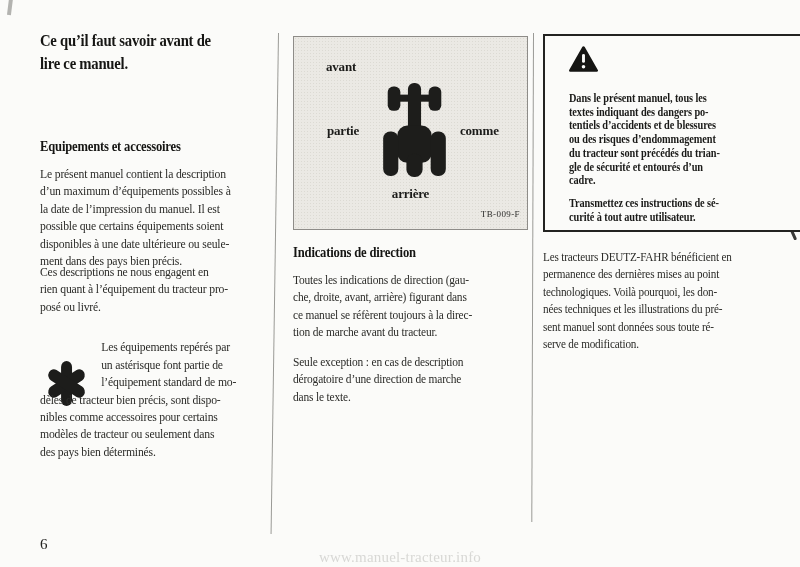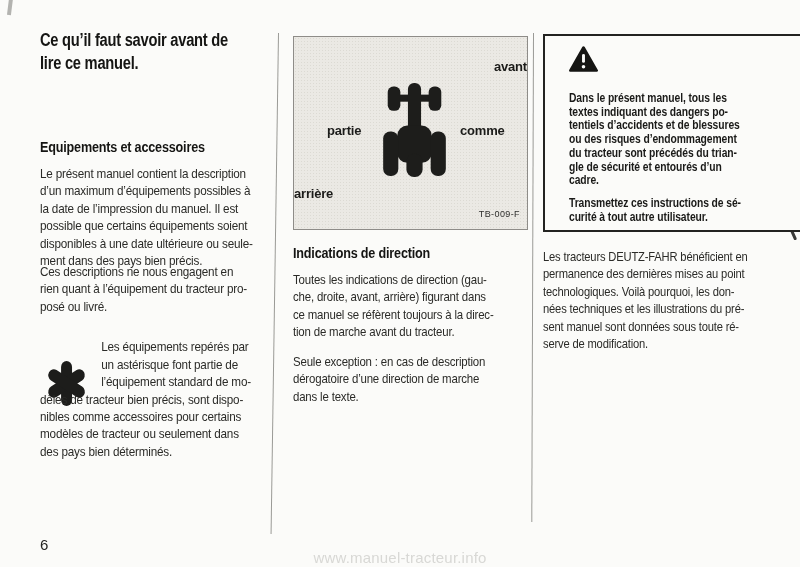--- a/index.html
+++ b/index.html
@@ -1,19 +1,19 @@
 <!DOCTYPE html>
 <html><head>
 <meta charset="utf-8">
 <style>
   html,body { margin:0; padding:0; background:#e8e8e8; }
   .page {
     position:relative; width:800px; height:567px;
     background:#fbfbf9; overflow:hidden;
-    font-family:Liberation Sans, sans-serif; color:#262624;
+    font-family:Liberation Serif, serif; color:#262624;
   }
   .page * { margin:0; box-sizing:content-box; }
 
   
   .txt { position:absolute; white-space:pre-line; transform-origin:0 0; }
   .body-txt { font-size:13px; line-height:17.4px; letter-spacing:-0.2px; color:#2b2b28; }
   .sx90 { transform:scaleX(0.90); }
   .sx88 { transform:scaleX(0.88); }
   .sx86 { transform:scaleX(0.86); }
 
@@ -47,24 +47,24 @@
 
   
   .diagram-box {
     position:absolute; left:293px; top:36px; width:233px; height:192px;
     border:1px solid #8e8c88;
     background-color:#ebe9e4;
     background-image:radial-gradient(#dcdad3 0.7px, rgba(0,0,0,0) 0.9px);
     background-size:3px 3px;
   }
   .diag-label { position:absolute; font-size:13px; font-weight:bold; letter-spacing:-0.2px; color:#1b1b19; }
-  .lbl-avant   { left:0; right:0; top:22px;  text-align:right; }
+  .lbl-avant   { left:0; right:0; top:22px;  text-align:left;padding-left:32px; }
   .lbl-gauche  { left:33px;  top:86px; }
   .lbl-droite  { left:166px; top:86px; }
-  .lbl-arriere { left:0; right:0; top:149px; }
+  .lbl-arriere { left:0; right:0; top:149px; text-align:center; }
   .diag-code  { position:absolute; right:7px; bottom:10px; font-size:9px; letter-spacing:0.4px; color:#2e2e2c; }
   .tractor { position:absolute; left:89px; top:46px; }
 
   
   .warning-box {
     position:absolute; left:543px; top:34px; width:262px; height:198px;
     border:2px solid #232321; box-sizing:border-box;
     padding:10px 12px 0 24px; background:#fbfbf9;
   }
   .warn-tri { display:block; }

